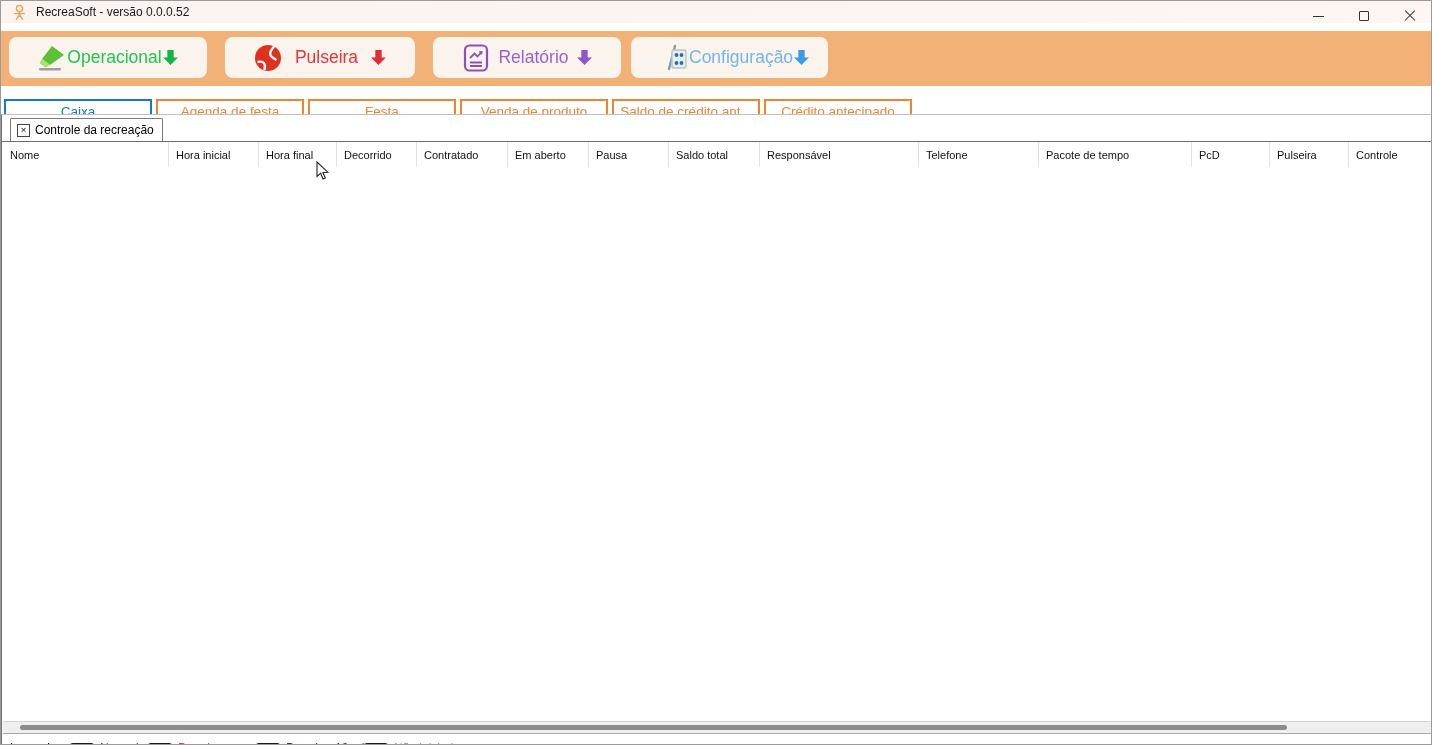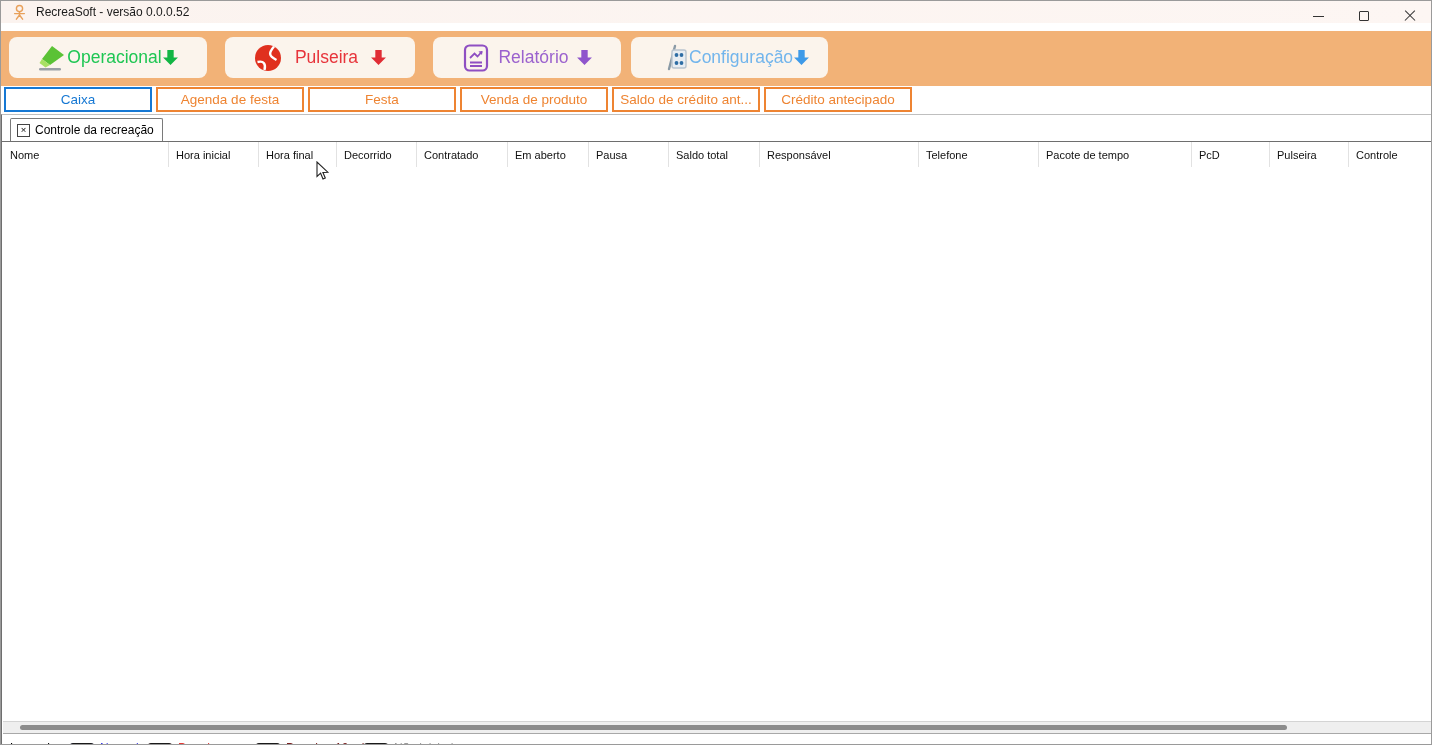--- a/index.html
+++ b/index.html
@@ -45,21 +45,21 @@
   .ribbon-arrow { width:17px; height:17px; flex:0 0 auto; }
   .brand {
     position:absolute; right:12px; top:3px; text-align:right;
     color:#ffffff; font-weight:bold; font-size:13px; line-height:22px;
     text-shadow:0 0 1px rgba(255,255,255,.4); letter-spacing:.2px;
   }
 
   
   .subtabs { position:absolute; left:0; top:85px; width:1432px; height:28px; background:#ffffff; }
   .subtab {
-    position:absolute; top:1px; height:25px; width:148px; background:#fff;
+    position:absolute; top:13px; height:25px; width:148px; background:#fff;
     display:flex; align-items:center; justify-content:center;
     font-size:13.5px; cursor:default;
   }
   .subtab.orange { border:2px solid #EE8432; color:#EE8432; }
   .subtab.blue   { border:2px solid #1678D3; color:#1678D3; }
   .st-0{left:3px;} .st-1{left:155px;} .st-2{left:307px;} .st-3{left:459px;} .st-4{left:611px;} .st-5{left:763px;}
 
   
   .content {
     position:absolute; left:0; top:113px; width:1432px; height:632px;

